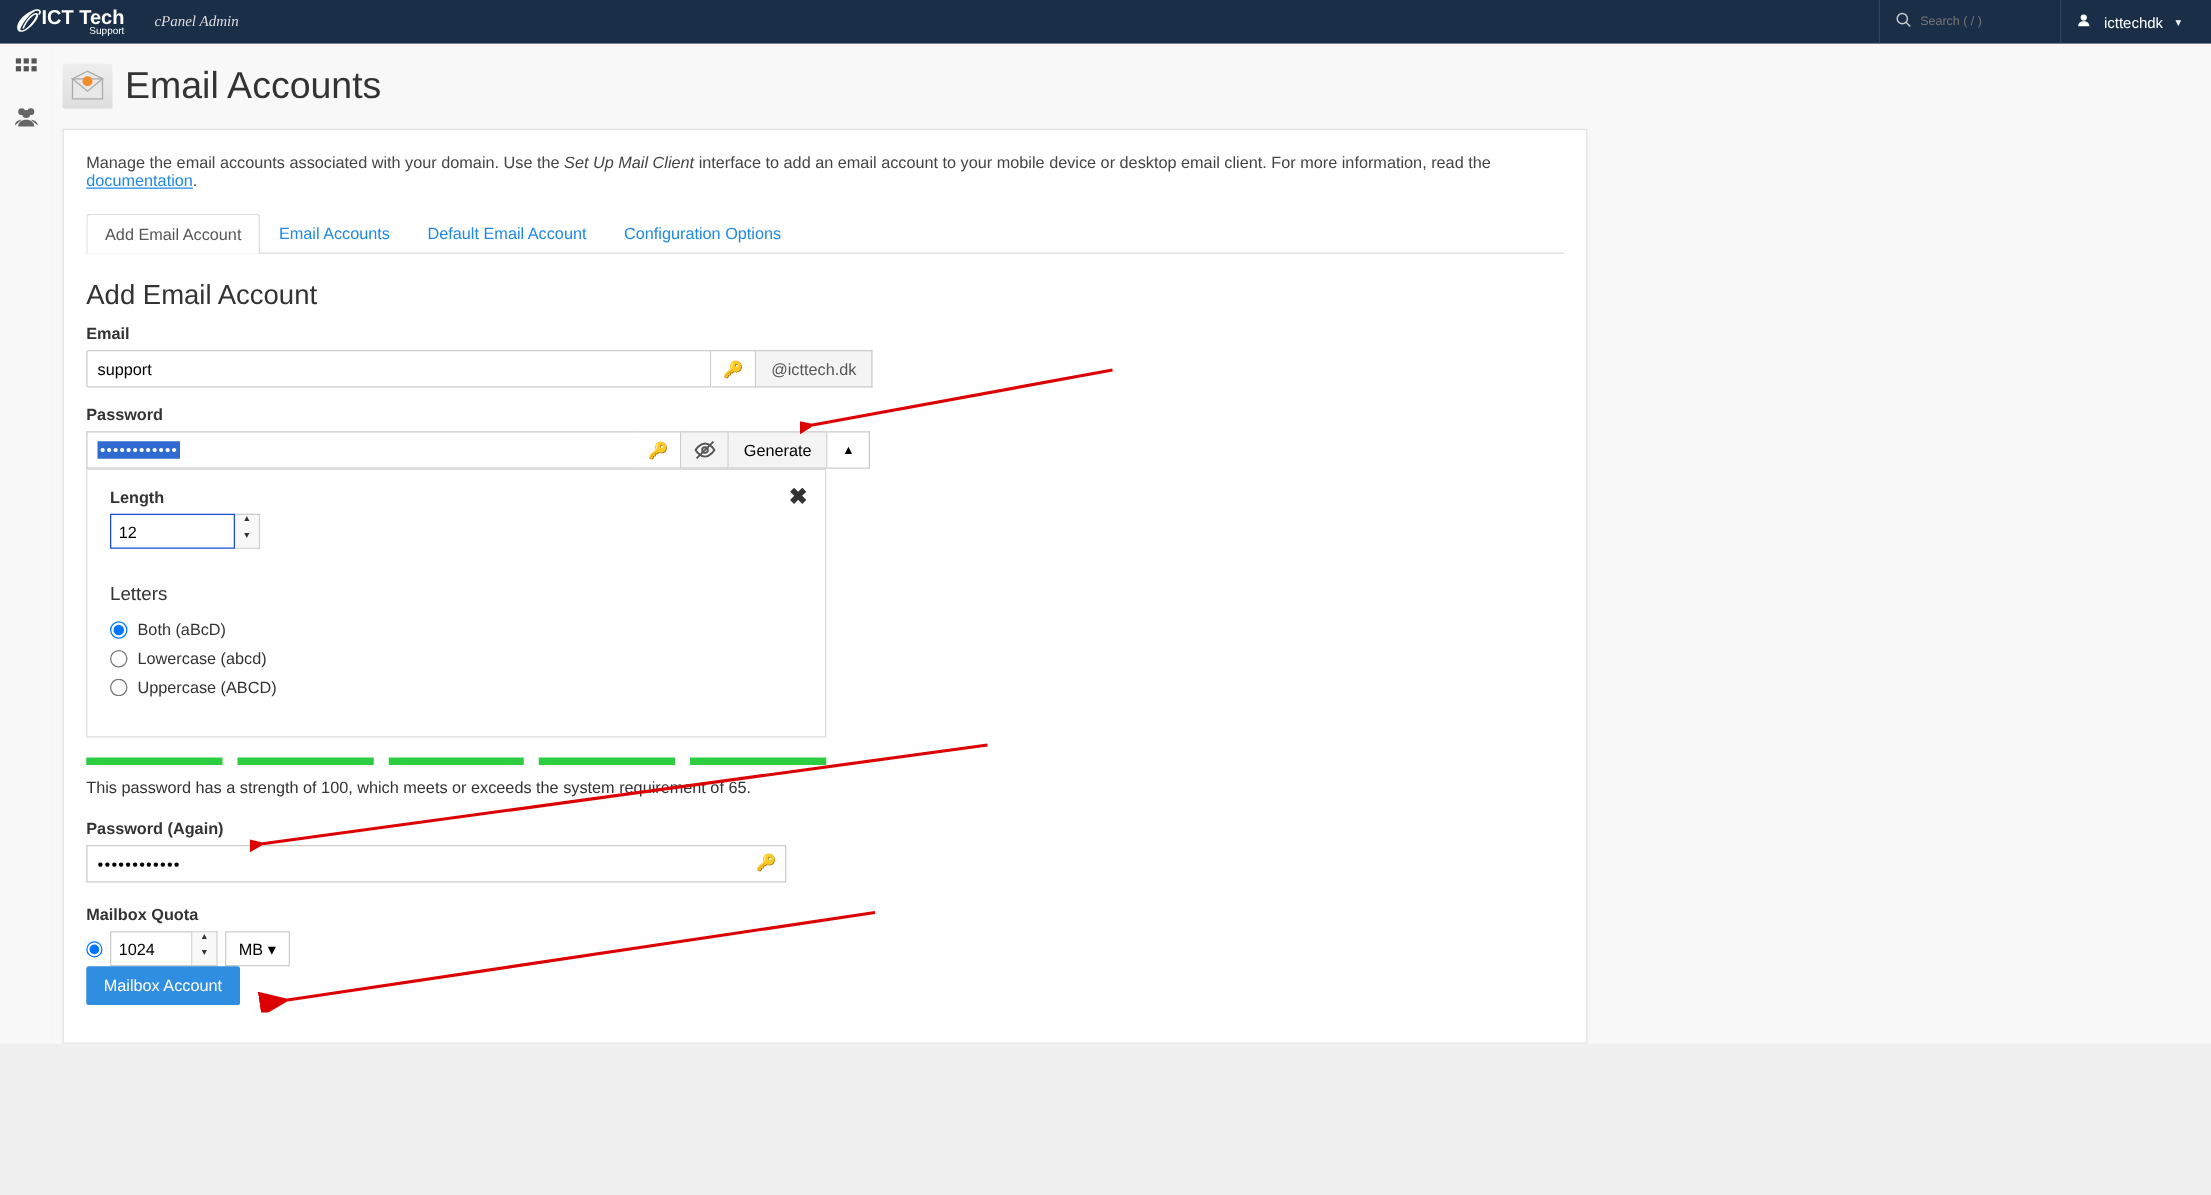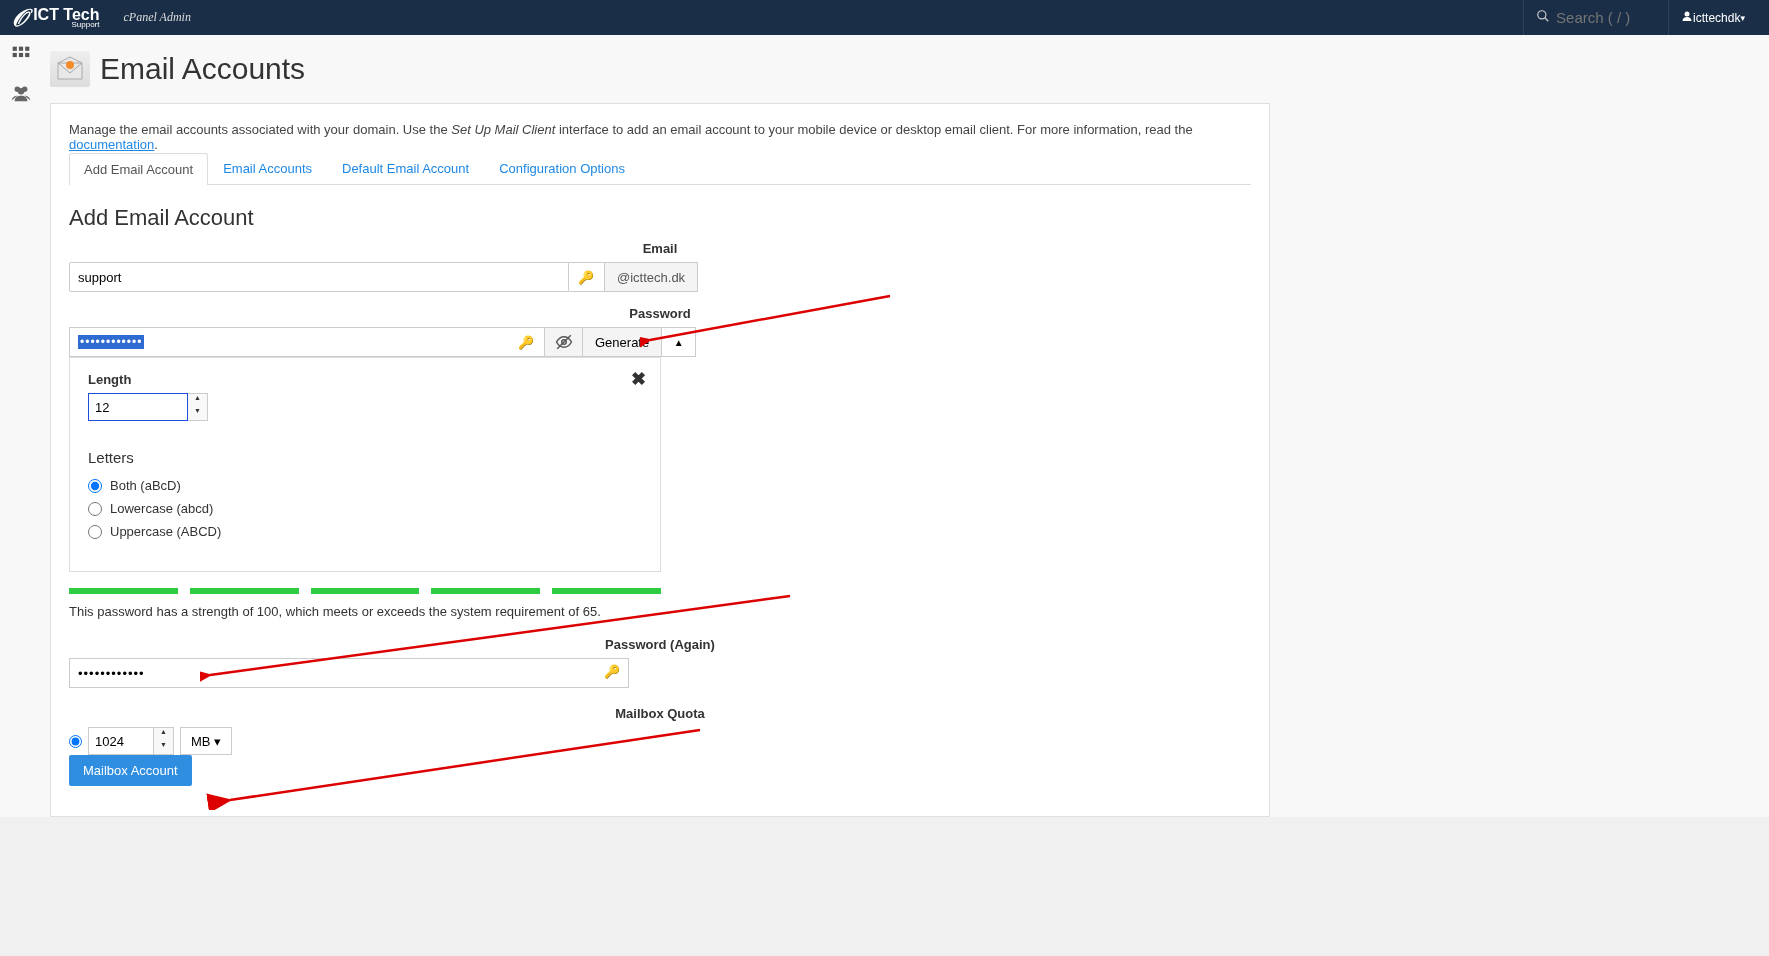--- a/index.html
+++ b/index.html
@@ -6,39 +6,39 @@
 body { font-family: -apple-system, BlinkMacSystemFont, "Segoe UI", Arial, sans-serif; font-size: 14px; color: #333; background: #f0f0f0; }
 .header { background: #1a2e47; color: #fff; height: 35px; display: flex; align-items: center; padding: 0 12px; }
 .logo { display: flex; align-items: center; gap: 6px; }
 .logo-swoosh { font-size: 24px; font-style: italic; font-weight: bold; color: #fff; }
 .logo-text { display: flex; flex-direction: column; line-height: 1; }
 .logo-main { font-weight: bold; font-size: 16px; }
 .logo-sub { font-size: 8px; text-align: right; margin-top: -2px; }
 .logo-admin { font-style: italic; font-size: 12px; margin-left: 18px; color: #ddd; font-family: Georgia, serif; }
 .header-right { margin-left: auto; display: flex; align-items: center; }
 .search-box { display: flex; align-items: center; padding: 0 12px; border-left: 1px solid #2d4260; height: 35px; }
-.search-box input { background: transparent; border: none; color: #888; font-size: 15px; width: 100px; outline: none; }
-.user-box { display: flex; align-items: center; padding: 0 12px; border-left: 1px solid #2d4260; height: 35px; font-size: 12px; gap: 0; cursor: pointer; }
+.search-box input { background: transparent; border: none; color: #888; font-size: 10px; width: 100px; outline: none; }
+.user-box { display: flex; align-items: center; padding: 0 12px; border-left: 1px solid #2d4260; height: 35px; font-size: 12px; gap: 10px; cursor: pointer; }
 .layout { display: flex; }
 .sidebar { width: 42px; background: #f8f8f8; padding-top: 8px; display: flex; flex-direction: column; gap: 14px; align-items: center; }
 .sidebar-btn { width: 32px; height: 24px; display: flex; align-items: center; justify-content: center; cursor: pointer; color: #555; }
 .main { flex: 1; background: #f8f8f8; }
 .page-head { display: flex; align-items: center; gap: 10px; padding: 16px 0 16px 8px; }
 .page-icon { width: 40px; height: 36px; background: linear-gradient(#eee,#ddd); display: flex; align-items: center; justify-content: center; border-radius: 2px; }
 .page-title { font-size: 30px; font-weight: 300; color: #333; }
 .content-card { background: #fff; margin: 0 0 0 8px; border: 1px solid #e0e0e0; padding: 18px 18px 30px 18px; max-width: 1220px; }
-.desc { font-size: 13px; color: #444; }
+.desc { font-size: 13px; color: #444; margin-bottom: 18px; }
 .desc a { color: #1e88e5; text-decoration: underline; }
 .desc em { font-style: italic; }
 .tabs { border-bottom: 1px solid #ddd; display: flex; }
 .tab { padding: 8px 14px; font-size: 13px; border: 1px solid transparent; border-bottom: none; cursor: pointer; }
 .tab.active { border-color: #ddd; background: #fff; color: #555; border-top-left-radius: 3px; border-top-right-radius: 3px; position: relative; top: 1px; }
 .tab:not(.active) { color: #1e88e5; }
 .section-title { font-size: 22px; font-weight: 400; margin: 20px 0 10px; }
-.form-label { font-size: 13px; font-weight: bold; margin-bottom: 6px; display: block; text-align: center; }
+.form-label { font-size: 13px; font-weight: bold; margin-bottom: 6px; display: block; }
 .input-row { display: flex; margin-bottom: 14px; }
 .text-input { height: 30px; border: 1px solid #ccc; padding: 4px 8px; font-size: 13px; outline: none; }
 .email-input { width: 500px; border-top-left-radius: 2px; border-bottom-left-radius: 2px; }
 .domain-addon { height: 30px; border: 1px solid #ccc; border-left: none; background: #f4f4f4; padding: 0 12px; display: flex; align-items: center; font-size: 13px; color: #555; }
 .pw-input { width: 440px; border-right: none; background: #fff; }
 .pw-input .dots { background: #2f6bd1; color: #fff; padding: 0 2px; letter-spacing: 1px; font-size: 12px; }
 .pw-icon-cell { width: 36px; border: 1px solid #ccc; border-left: none; display: flex; align-items: center; justify-content: center; background: #fff; height: 30px; color: #777; font-size: 13px; }
 .eye-btn { width: 38px; height: 30px; border: 1px solid #ccc; border-left: none; background: #f4f4f4; display: flex; align-items: center; justify-content: center; cursor: pointer; color: #555; }
 .gen-btn { height: 30px; border: 1px solid #ccc; border-left: none; background: #f4f4f4; padding: 0 12px; font-size: 13px; cursor: pointer; }
 .caret-btn { width: 34px; height: 30px; border: 1px solid #ccc; border-left: none; background: #fff; display: flex; align-items: center; justify-content: center; cursor: pointer; font-size: 10px; }

